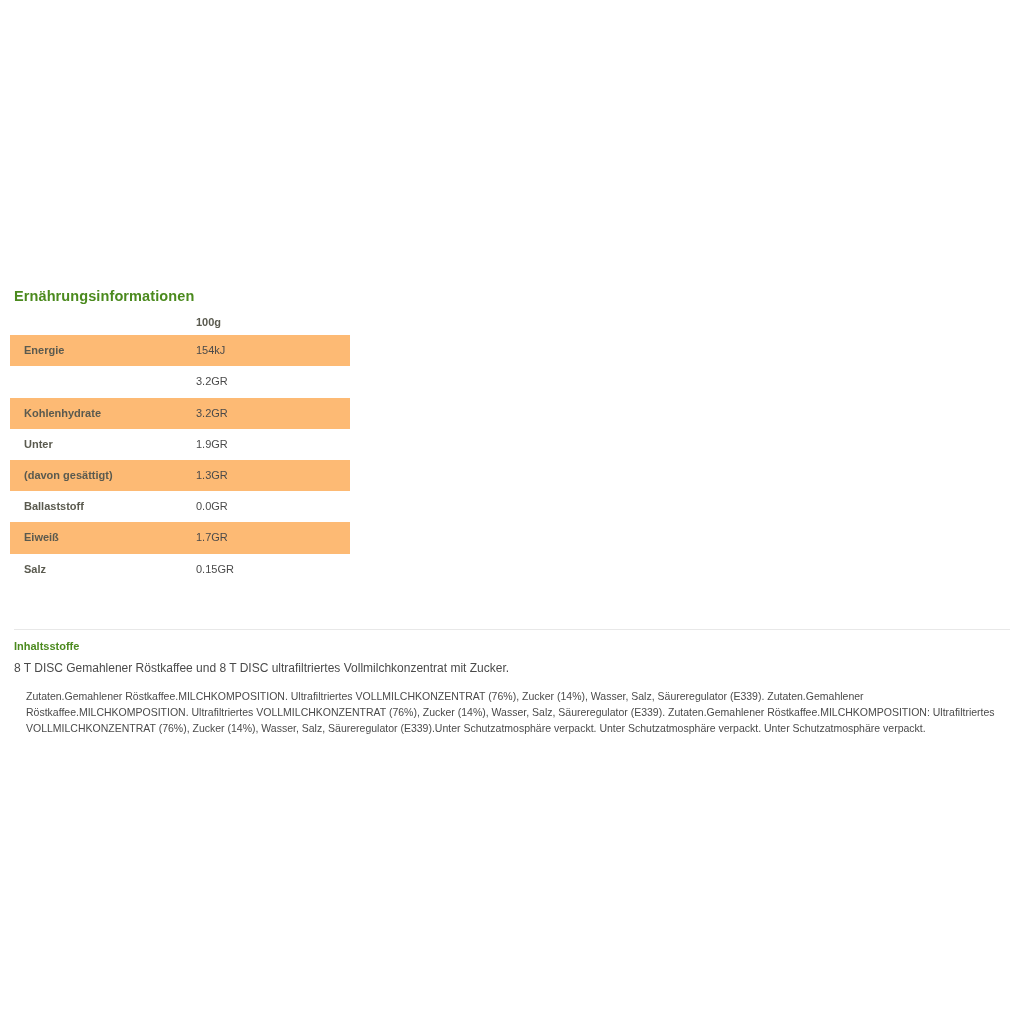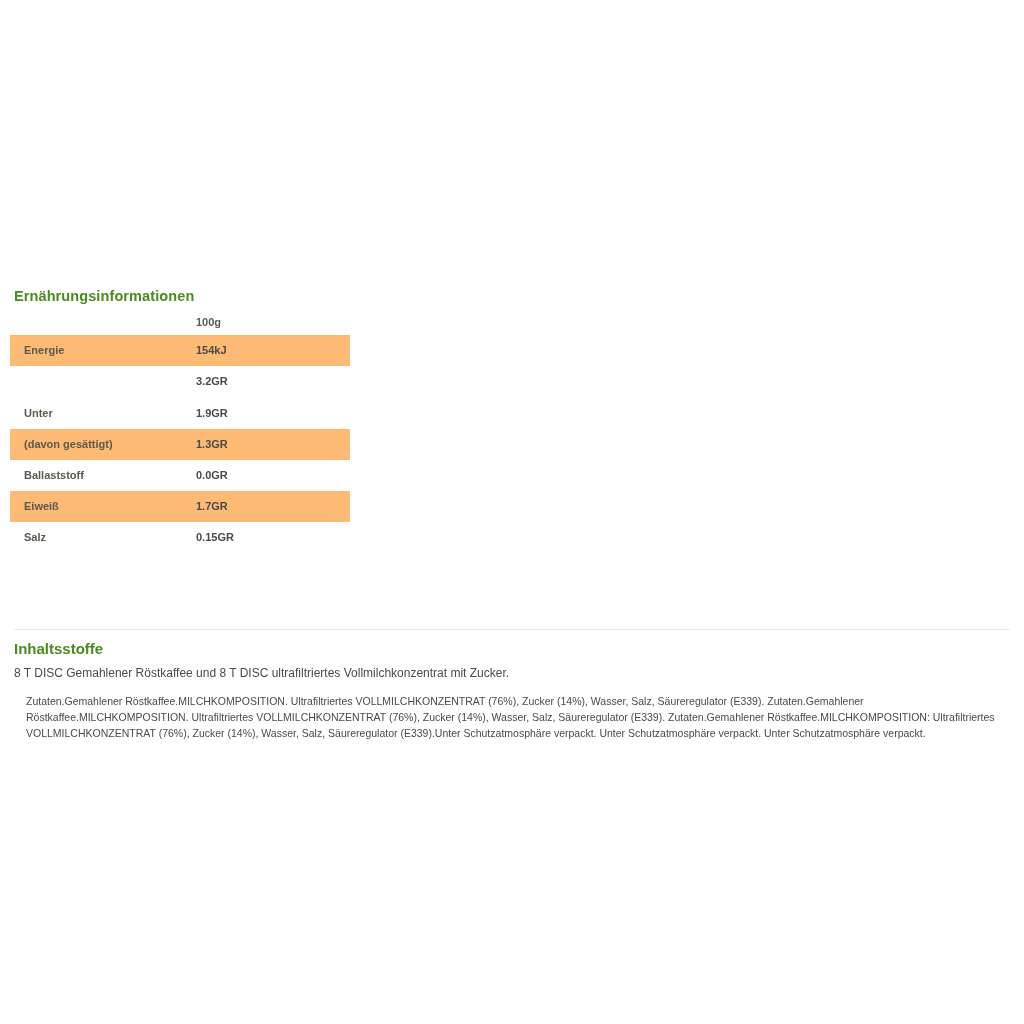--- a/index.html
+++ b/index.html
@@ -48,21 +48,21 @@
     vertical-align: middle;
     line-height: 1.2;
   }
   table.nutrition td.label {
     width: 158px;
     font-weight: bold;
     color: #5a5a4f;
   }
   table.nutrition td.value {
     width: 154px;
-    font-weight: bold;
+    font-weight: normal;
     color: #4a4a4a;
   }
   table.nutrition tr.header td {
     font-weight: bold;
     color: #5a5a4f;
     padding-top: 6px;
     padding-bottom: 6px;
   }
   table.nutrition tr.shaded {
     background: #fdba74;
@@ -75,21 +75,21 @@
     height: 1px;
     background: #e8e8e8;
   }
   .ingredients-block {
     position: absolute;
     left: 14px;
     top: 640px;
     width: 996px;
   }
   .ingredients-title {
-    font-size: 15px;
+    font-size: 11px;
     font-weight: bold;
     color: #4b8a1e;
     margin: 0 0 8px 0;
   }
   .ingredients-lead {
     font-size: 12px;
     color: #4a4a4a;
     line-height: 1.45;
     margin: 0 0 12px 0;
     max-width: 970px;
@@ -118,20 +118,24 @@
           <td class="value">100g</td>
         </tr>
         <tr class="shaded">
           <td class="label">Energie</td>
           <td class="value">154kJ</td>
         </tr>
         <tr>
           <td class="label"></td>
           <td class="value">3.2GR</td>
         </tr>
+        <tr class="shaded">
+          <td class="label">Kohlenhydrate</td>
+          <td class="value">3.2GR</td>
+        </tr>
         <tr>
           <td class="label">Unter</td>
           <td class="value">1.9GR</td>
         </tr>
         <tr class="shaded">
           <td class="label">(davon gesättigt)</td>
           <td class="value">1.3GR</td>
         </tr>
         <tr>
           <td class="label">Ballaststoff</td>

